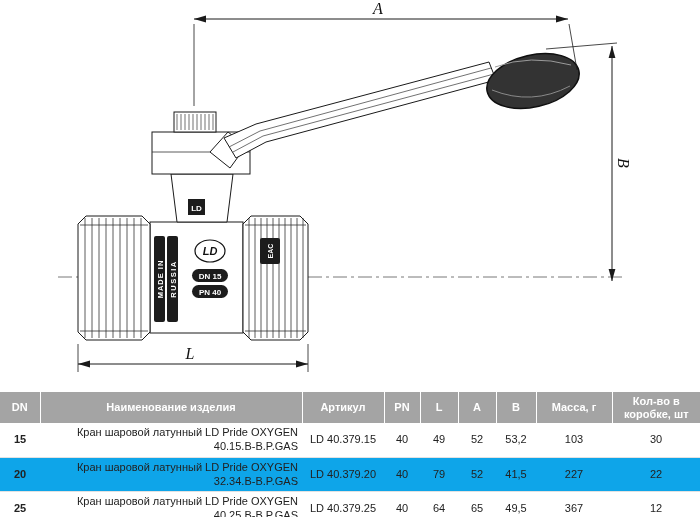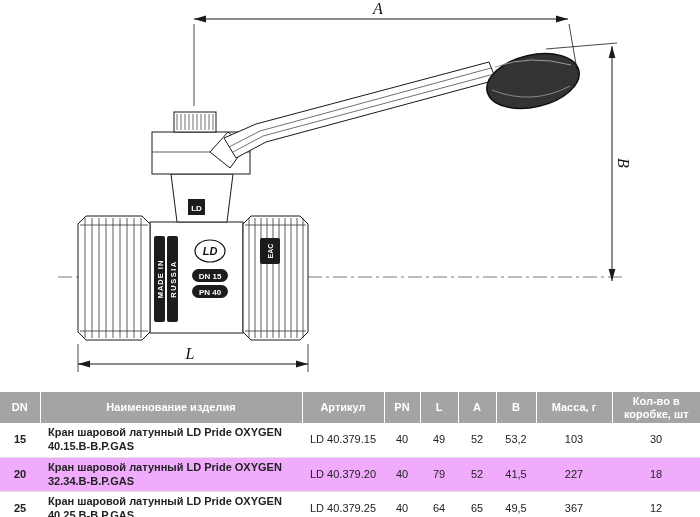--- a/index.html
+++ b/index.html
@@ -16,24 +16,24 @@
   table.spec th{
     background:#a4a4a4;color:#ffffff;font-weight:bold;font-size:11px;
     padding:3px 2px;line-height:1.15;text-align:center;vertical-align:middle;
     border-left:1px solid #ffffff;
   }
   table.spec th:first-child{border-left:none;margin-top:29px;}
   table.spec td{
     padding:3px 4px;border-bottom:1px solid #e2e2e2;vertical-align:middle;
     text-align:center;line-height:1.25;color:#222;
   }
-  table.spec td.name{text-align:left;padding-left:8px;font-weight:bold;}
+  table.spec td.name{text-align:right;padding-left:8px;}
   table.spec td.dn{font-weight:bold;}
   table.spec tbody tr{height:30px;}
-  table.spec tbody tr:nth-child(2){background:#f0abfc;}
+  table.spec tbody tr:nth-child(2){background:#0ea5e9;}
 </style>
 </head>
 <body>
 
 <div class="canvas">
 
   <svg class="drawing" viewBox="0 0 700 392">
     <g stroke="#1a1a1a" stroke-width="1" fill="none">
 
       <line x1="58" y1="277" x2="624" y2="277" stroke="#555" stroke-width="0.8" stroke-dasharray="14 4 3 4"></line>
@@ -164,21 +164,21 @@
       </tr>
       <tr>
         <td class="dn">20</td>
         <td class="name">Кран шаровой латунный LD Pride OXYGEN 32.34.B-B.P.GAS</td>
         <td>LD 40.379.20</td>
         <td>40</td>
         <td>79</td>
         <td>52</td>
         <td>41,5</td>
         <td>227</td>
-        <td>18</td>
+        <td>22</td>
       </tr>
       <tr>
         <td class="dn">25</td>
         <td class="name">Кран шаровой латунный LD Pride OXYGEN 40.25.B-B.P.GAS</td>
         <td>LD 40.379.25</td>
         <td>40</td>
         <td>64</td>
         <td>65</td>
         <td>49,5</td>
         <td>367</td>

